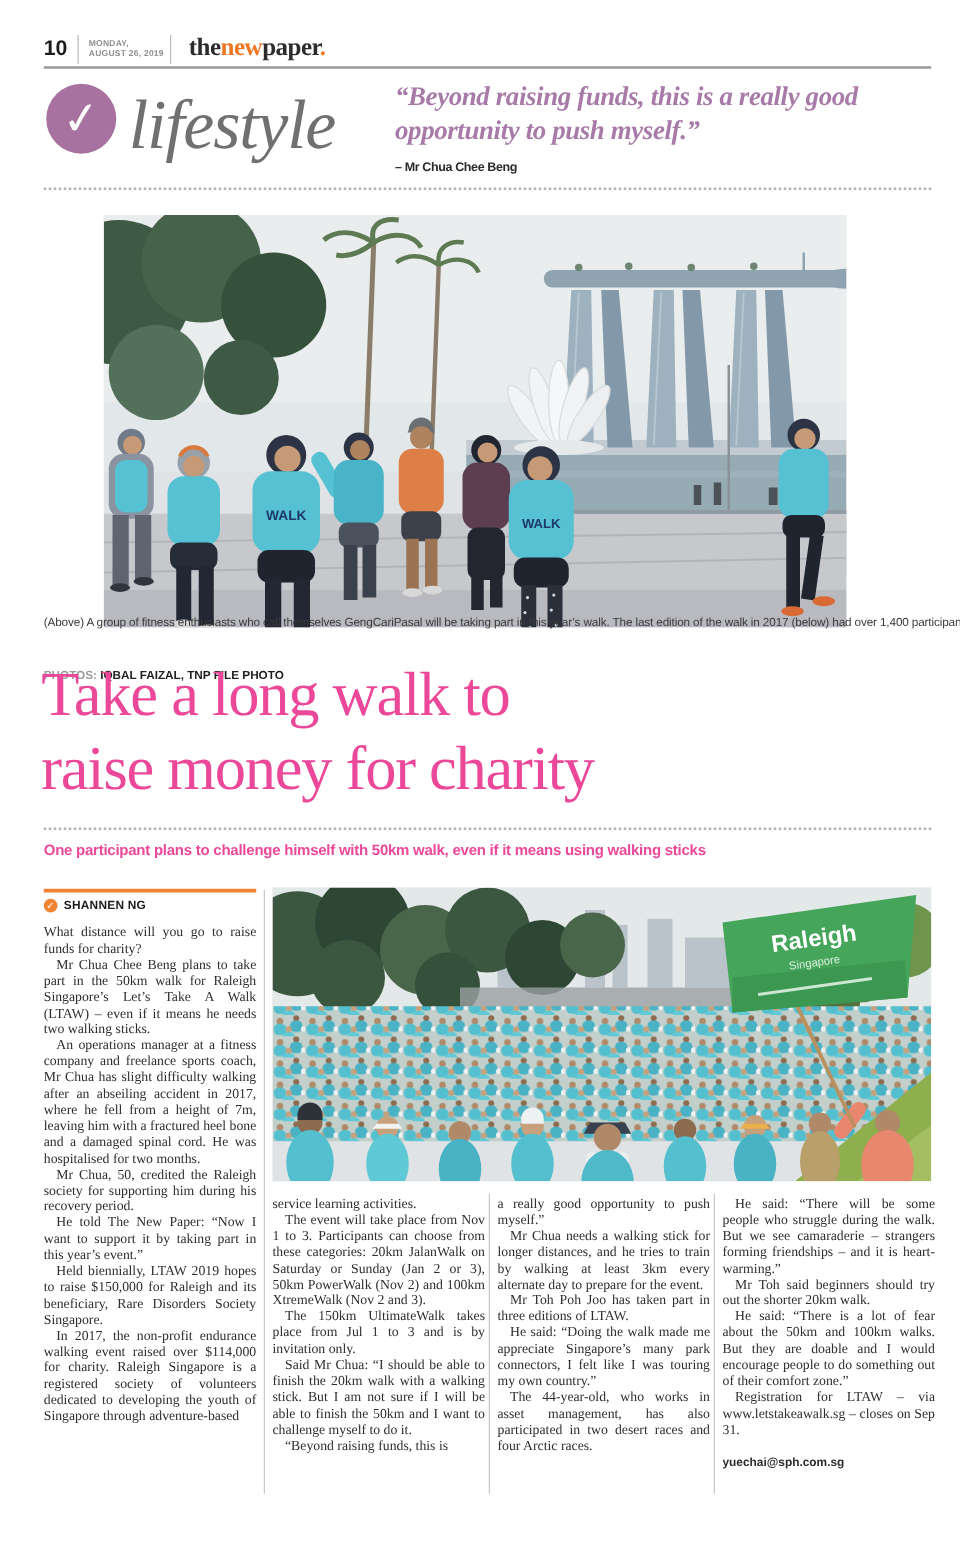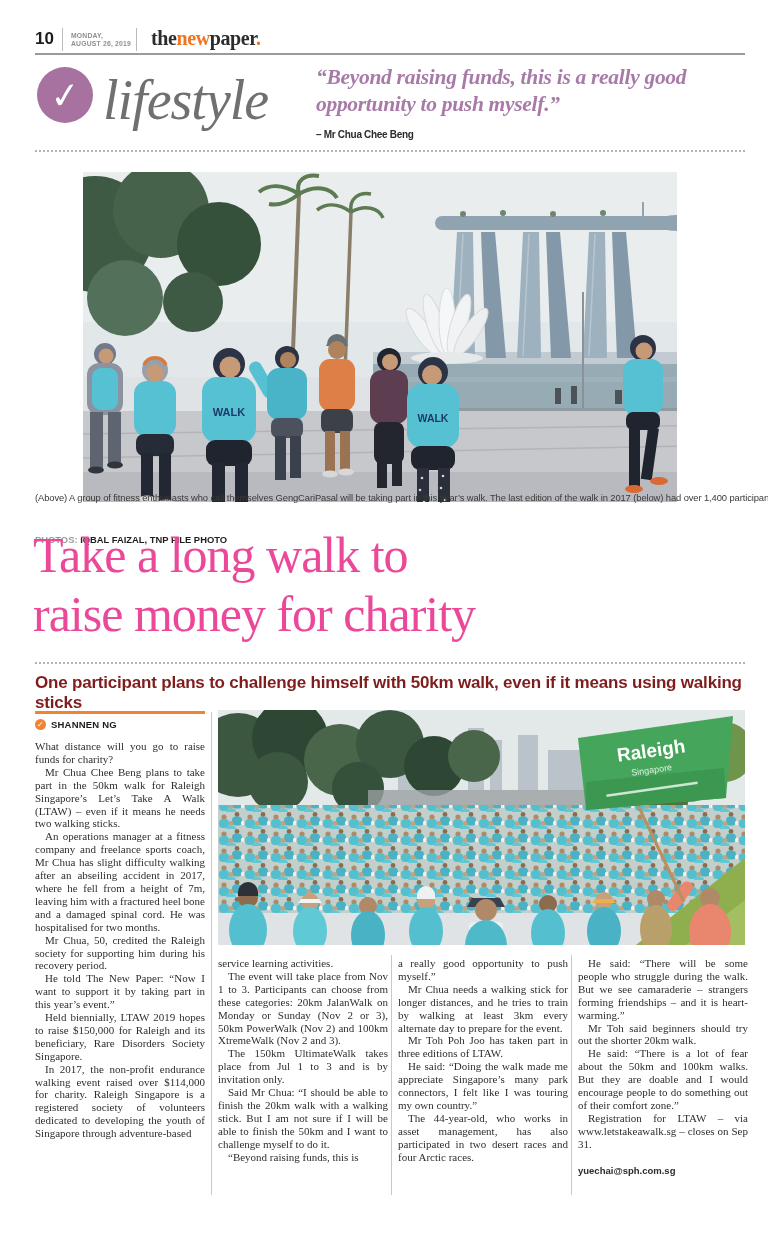--- a/index.html
+++ b/index.html
@@ -23,21 +23,21 @@
   .dotted{border-top:2px dotted #b3b3b3;height:0;}
   
   .photo{overflow:hidden;background:#dfe3e5;}
   .photo svg{display:block;}
   
   .caption{font-family:"Liberation Sans",sans-serif;font-size:9.4px;color:#3a3a3a;letter-spacing:-0.1px;white-space:nowrap;}
   .credit{font-family:"Liberation Sans",sans-serif;font-size:9.4px;font-weight:bold;color:#1e1e1e;}
   .credit .credit-label{color:#9b9b9b;font-weight:bold;}
   
   .headline{font-family:"Liberation Serif",serif;font-size:50px;line-height:59px;color:#ec4899;letter-spacing:-1px;font-weight:400;}
-  .standfirst{font-family:"Liberation Sans",sans-serif;font-weight:bold;font-size:17px;color:#7f1d1d;letter-spacing:-0.2px;}
+  .standfirst{font-family:"Liberation Sans",sans-serif;font-weight:bold;font-size:12px;color:#ec4899;letter-spacing:-0.2px;}
   
   .orange-rule{height:3px;background:#f08432;}
   .byline{display:flex;align-items:center;gap:5px;font-family:"Liberation Sans",sans-serif;font-weight:bold;font-size:9.5px;color:#1c1c1c;letter-spacing:.2px;}
   .byline-dot{width:11px;height:11px;border-radius:50%;background:#f08432;color:#fff;font-size:8px;display:flex;align-items:center;justify-content:center;font-family:"DejaVu Sans",sans-serif;}
   
   .bodycol{width:170px;font-size:11px;line-height:12.9px;color:#2e2e2e;text-align:justify;}
   .bodycol p{margin:0;}
   .bodycol p + p{text-indent:10px;}
   .indent-first p:first-child{text-indent:10px;}
   .email{font-family:"Liberation Sans",sans-serif;font-weight:bold;font-size:9.5px;color:#2b2b2b;margin-top:14px;}
@@ -367,21 +367,21 @@
       <p>What distance will you go to raise funds for charity?</p>
       <p>Mr Chua Chee Beng plans to take part in the 50km walk for Raleigh Singapore’s Let’s Take A Walk (LTAW) – even if it means he needs two walking sticks.</p>
       <p>An operations manager at a fitness company and freelance sports coach, Mr Chua has slight difficulty walking after an abseiling accident in 2017, where he fell from a height of 7m, leaving him with a fractured heel bone and a damaged spinal cord. He was hospitalised for two months.</p>
       <p>Mr Chua, 50, credited the Raleigh society for supporting him during his recovery period.</p>
       <p>He told The New Paper: “Now I want to support it by taking part in this year’s event.”</p>
       <p>Held biennially, LTAW 2019 hopes to raise $150,000 for Raleigh and its beneficiary, Rare Disorders Society Singapore.</p>
       <p>In 2017, the non-profit endurance walking event raised over $114,000 for charity. Raleigh Singapore is a registered society of volunteers dedicated to developing the youth of Singapore through adventure-based</p>
     </div>
   <div class="abs bodycol" style="left:218px;top:957px;">
       <p>service learning activities.</p>
-      <p>The event will take place from Nov 1 to 3. Participants can choose from these categories: 20km JalanWalk on Monday or Sunday (Nov 2 or 3), 50km PowerWalk (Nov 2) and 100km XtremeWalk (Nov 2 and 3).</p>
+      <p>The event will take place from Nov 1 to 3. Participants can choose from these categories: 20km JalanWalk on Saturday or Sunday (Jan 2 or 3), 50km PowerWalk (Nov 2) and 100km XtremeWalk (Nov 2 and 3).</p>
       <p>The 150km UltimateWalk takes place from Jul 1 to 3 and is by invitation only.</p>
       <p>Said Mr Chua: “I should be able to finish the 20km walk with a walking stick. But I am not sure if I will be able to finish the 50km and I want to challenge myself to do it.</p>
       <p>“Beyond raising funds, this is</p>
     </div>
   <div class="abs bodycol" style="left:398px;top:957px;">
       <p>a really good opportunity to push myself.”</p>
       <p>Mr Chua needs a walking stick for longer distances, and he tries to train by walking at least 3km every alternate day to prepare for the event.</p>
       <p>Mr Toh Poh Joo has taken part in three editions of LTAW.</p>
       <p>He said: “Doing the walk made me appreciate Singapore’s many park connectors, I felt like I was touring my own country.”</p>
       <p>The 44-year-old, who works in asset management, has also participated in two desert races and four Arctic races.</p>

